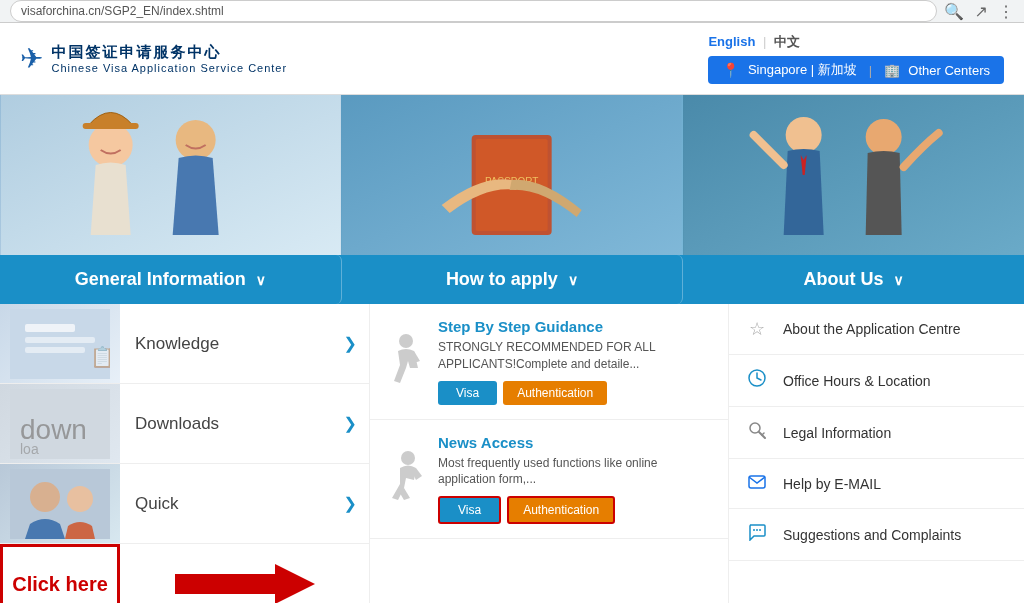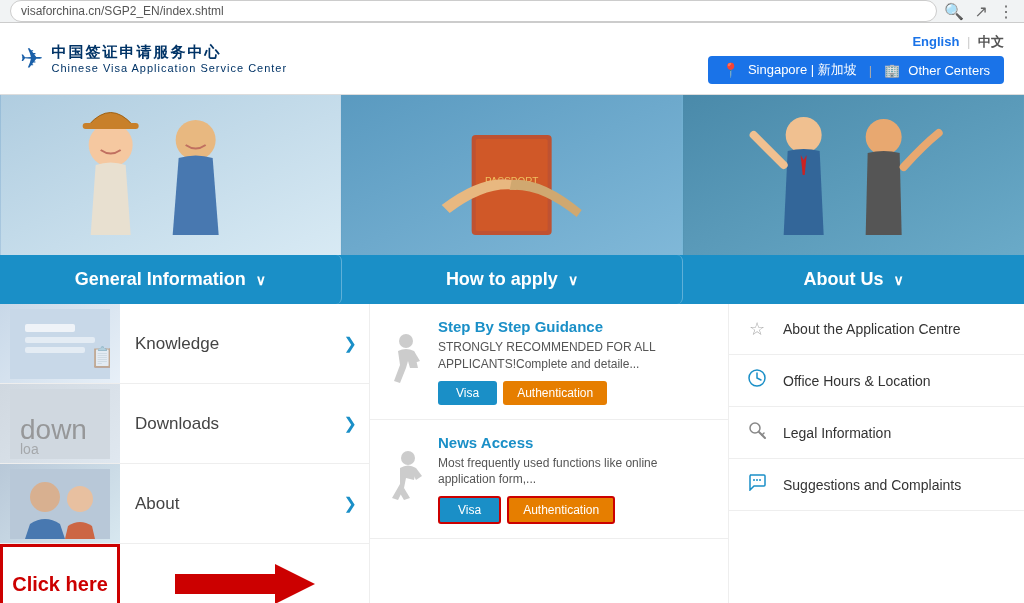--- a/index.html
+++ b/index.html
@@ -33,21 +33,21 @@
       padding: 10px 20px;
       display: flex;
       align-items: center;
       justify-content: space-between;
       border-bottom: 1px solid #ddd;
     }
     .logo-area { display: flex; flex-direction: column; }
     .logo-chinese { font-size: 15px; color: #003366; font-weight: bold; letter-spacing: 2px; }
     .logo-english { font-size: 11px; color: #003366; letter-spacing: 1px; }
 
-    .header-right { display: flex; flex-direction: column; align-items: flex-end; gap: 5px; }
+    .header-right { display: flex; flex-direction: column; align-items: flex-start; gap: 5px; }
     .lang-switcher { font-size: 13px; color: #666; }
     .lang-switcher a { color: #1a73e8; text-decoration: none; font-weight: bold; }
     .lang-switcher span { color: #ccc; margin: 0 4px; }
     .location-bar {
       background: #1a73e8;
       color: white;
       padding: 5px 14px;
       border-radius: 4px;
       font-size: 13px;
       display: flex;
@@ -428,21 +428,21 @@
     <div class="sidebar-item">
       <div class="sidebar-thumb thumb-news">
         <svg width="100" height="70" viewBox="0 0 100 70">
           <rect width="100" height="70" fill="#b8c8d8"></rect>
           <ellipse cx="35" cy="28" rx="15" ry="15" fill="#d8b090"></ellipse>
           <path d="M20 55 Q35 45 50 55 L55 70 H15 Z" fill="#4878b0"></path>
           <ellipse cx="70" cy="30" rx="13" ry="13" fill="#e8c0a0"></ellipse>
           <path d="M58 57 Q70 49 82 57 L85 70 H55 Z" fill="#cc6644"></path>
         </svg>
       </div>
-      <span class="sidebar-label">About</span>
+      <span class="sidebar-label">Quick</span>
       <span class="sidebar-arrow">❯</span>
     </div>
 
     <div class="click-here-row">
       <div class="click-here-box">
         <span style="display:block; line-height:1.3; font-size:20px; font-weight:bold; color:#cc0000;">Click here</span>
       </div>
       <div class="arrow-container">
 
         <svg width="140" height="50" viewBox="0 0 140 50">
@@ -514,20 +514,29 @@
       <span class="right-icon right-icon-key">
         <svg width="18" height="18" viewBox="0 0 18 18">
           <circle cx="7" cy="7" r="5" fill="none" stroke="#888" stroke-width="1.5"></circle>
           <path d="M11 11 L17 17" stroke="#888" stroke-width="2" stroke-linecap="round"></path>
           <path d="M14 14 L16 12" stroke="#888" stroke-width="1.5" stroke-linecap="round"></path>
         </svg>
       </span>
       <span>Legal Information</span>
     </a>
     <a class="right-link">
+      <span class="right-icon right-icon-mail">
+        <svg width="18" height="14" viewBox="0 0 18 14">
+          <rect x="1" y="1" width="16" height="12" rx="2" fill="none" stroke="#1a73e8" stroke-width="1.5"></rect>
+          <path d="M1 2 L9 8 L17 2" fill="none" stroke="#1a73e8" stroke-width="1.5"></path>
+        </svg>
+      </span>
+      <span>Help by E-MAIL</span>
+    </a>
+    <a class="right-link">
       <span class="right-icon right-icon-chat">
         <svg width="18" height="18" viewBox="0 0 18 18">
           <path d="M2 2 H16 Q17 2 17 3 V12 Q17 13 16 13 H6 L2 17 V3 Q2 2 3 2 Z" fill="none" stroke="#1a8fc7" stroke-width="1.5"></path>
           <circle cx="6" cy="7" r="1" fill="#1a8fc7"></circle>
           <circle cx="9" cy="7" r="1" fill="#1a8fc7"></circle>
           <circle cx="12" cy="7" r="1" fill="#1a8fc7"></circle>
         </svg>
       </span>
       <span>Suggestions and Complaints</span>
     </a>

